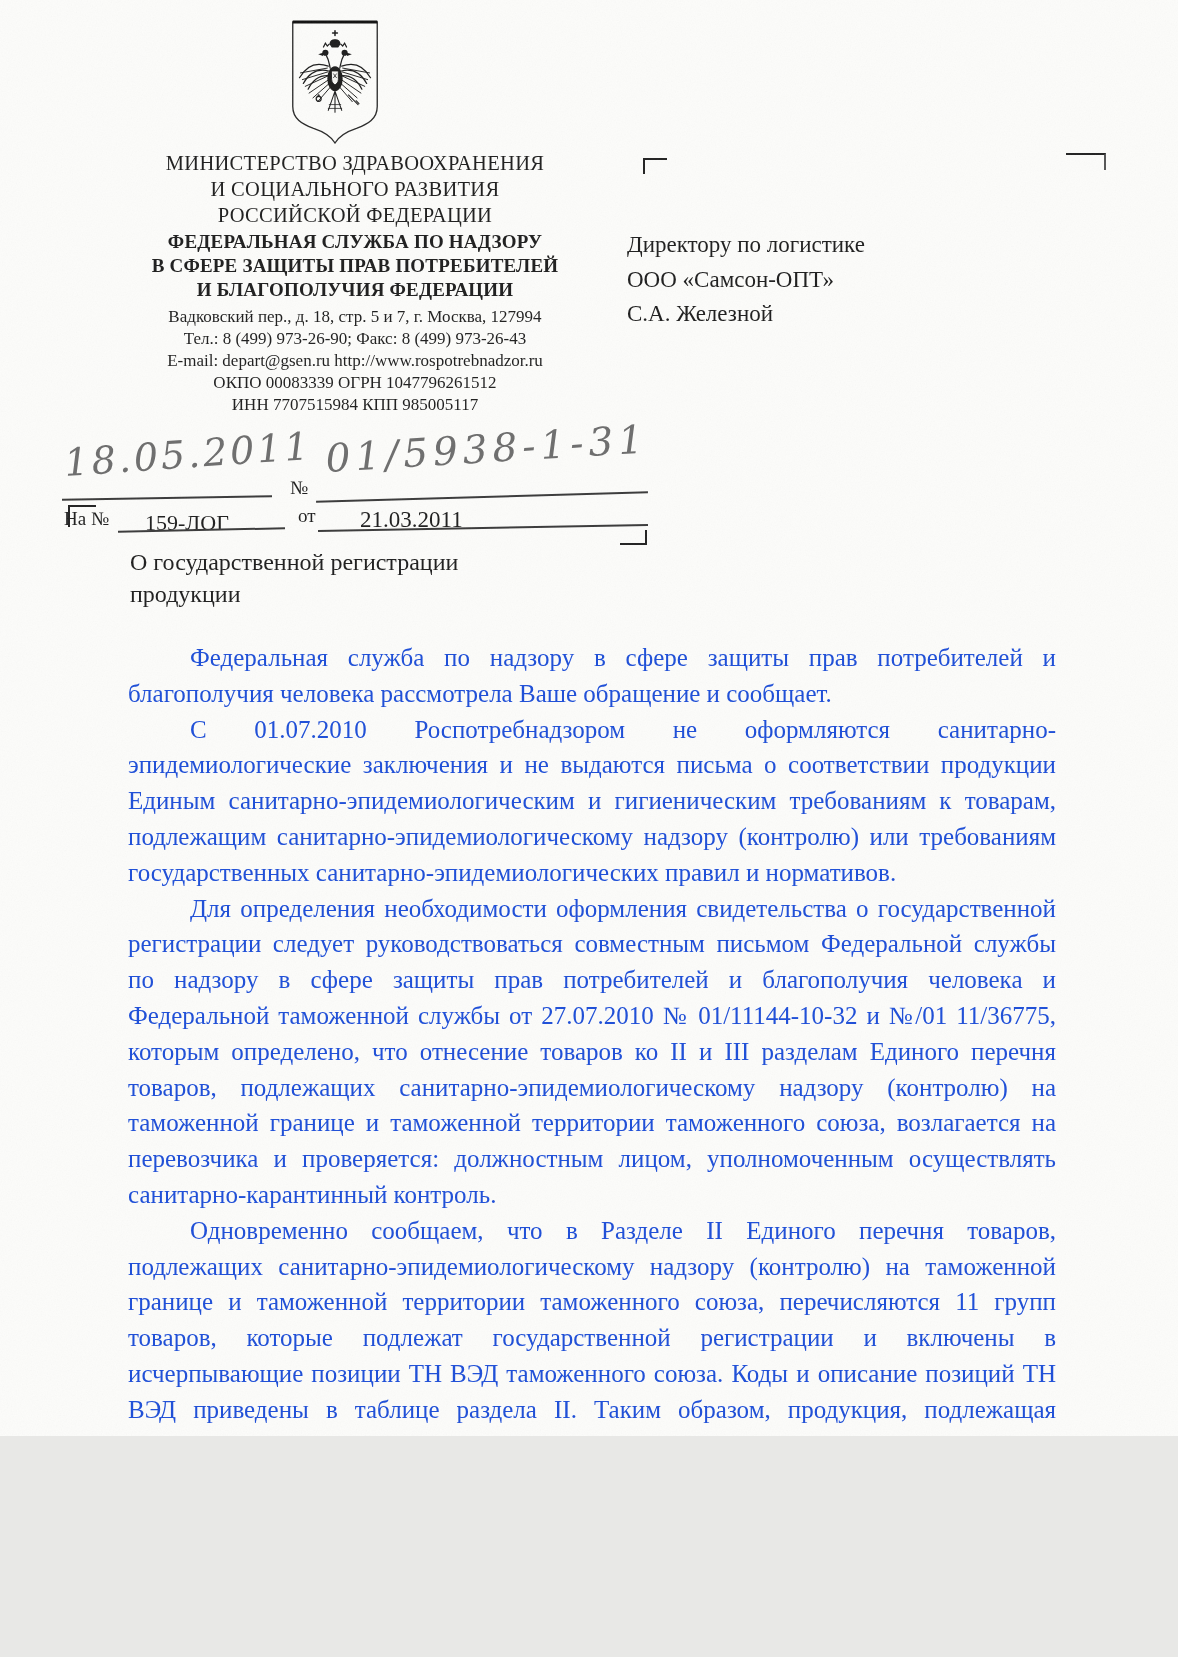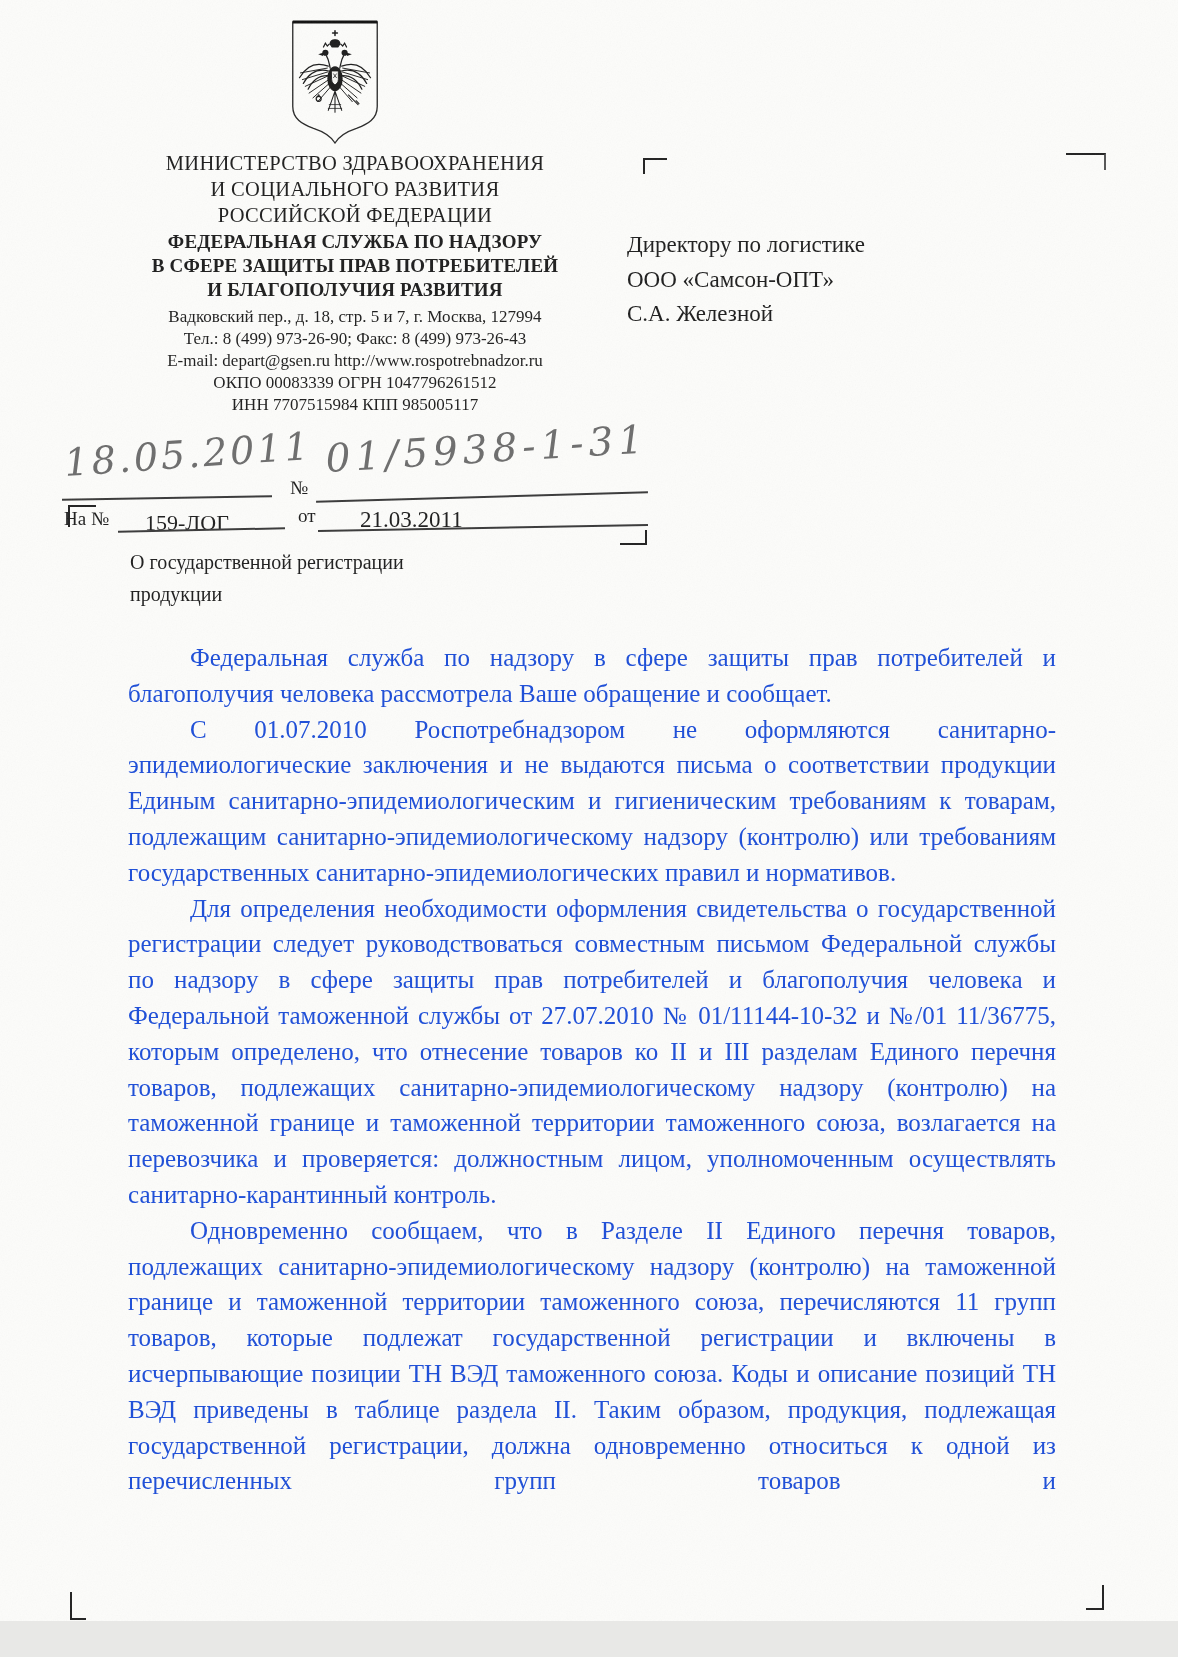--- a/index.html
+++ b/index.html
@@ -1,17 +1,17 @@
 <!DOCTYPE html>
 <html><head>
 <meta charset="utf-8">
 <style>
   html,body{margin:0;padding:0;background:#e8e8e6;}
   .page{
-    position:relative;width:1178px;height:1621px;margin:0 auto;
+    position:relative;width:1178px;height:1436px;margin:0 auto;
     background:#fcfcfa;overflow:hidden;
     font-family:"Liberation Serif", serif;color:#1e1e1e;
   }
   .noise{position:absolute;left:0;top:0;z-index:9;opacity:.055;pointer-events:none;}
   .emblem{position:absolute;left:287px;top:17px;width:96px;height:131px;}
   .org-header{position:absolute;left:108px;top:150px;width:494px;text-align:center;}
   .ministry{font-size:20.5px;line-height:26px;letter-spacing:.3px;}
   .service{margin-top:2px;font-weight:bold;font-size:19px;line-height:24px;letter-spacing:.2px;}
   .contacts{margin-top:4px;font-size:17px;line-height:22px;}
   .recipient{position:absolute;left:627px;top:228px;font-size:23px;line-height:34.5px;}
@@ -31,21 +31,21 @@
   .l2a{left:118px;top:529px;width:167px;transform:rotate(-1.2deg);}
   .l2b{left:318px;top:527px;width:330px;transform:rotate(-1deg);}
   .corner{position:absolute;}
   .cm-rec-tl{left:643px;top:158px;width:22px;height:14px;border-top:2px solid #222;border-left:2px solid #222;}
   .cm-rec-tr{left:1066px;top:153px;width:38px;height:15px;border-top:2px solid #222;border-right:2px solid #555;}
   .cm-ref-bl{left:68px;top:505px;width:26px;height:20px;border-top:2px solid #222;border-left:2px solid #222;}
   .cm-ref-br{left:620px;top:530px;width:25px;height:13px;border-bottom:2px solid #222;border-right:2px solid #222;}
   .cm-pg-bl{left:70px;top:1592px;width:14px;height:26px;border-left:2px solid #222;border-bottom:2px solid #222;}
   .cm-pg-bl2{left:78px;top:1626px;width:20px;height:3px;background:#333;}
   .cm-pg-br{left:1086px;top:1585px;width:16px;height:23px;border-right:2px solid #222;border-bottom:2px solid #222;}
-  .subject{position:absolute;left:130px;top:546px;font-size:20px;line-height:32px;}
+  .subject{position:absolute;left:130px;top:546px;font-size:24px;line-height:32px;}
   .body-text{position:absolute;left:128px;top:640px;width:928px;font-size:25px;line-height:35.8px;text-align:justify;color:#1d4ed8;}
   .body-text p{margin:0;text-indent:62px;}
   .body-text p.cont{text-align-last:justify;}
 </style>
 </head>
 <body>
 
 <div class="page">
 
   <svg class="emblem" viewBox="0 0 100 134">
@@ -82,21 +82,21 @@
 
   <div class="org-header">
     <div class="ministry">
       <div>МИНИСТЕРСТВО ЗДРАВООХРАНЕНИЯ</div>
       <div>И СОЦИАЛЬНОГО РАЗВИТИЯ</div>
       <div>РОССИЙСКОЙ ФЕДЕРАЦИИ</div>
     </div>
     <div class="service">
       <div>ФЕДЕРАЛЬНАЯ СЛУЖБА ПО НАДЗОРУ</div>
       <div>В СФЕРЕ ЗАЩИТЫ ПРАВ ПОТРЕБИТЕЛЕЙ</div>
-      <div>И БЛАГОПОЛУЧИЯ РАЗВИТИЯ</div>
+      <div>И БЛАГОПОЛУЧИЯ ФЕДЕРАЦИИ</div>
     </div>
     <div class="contacts">
       <div>Вадковский пер., д. 18, стр. 5 и 7,  г. Москва, 127994</div>
       <div>Тел.: 8 (499) 973-26-90; Факс: 8 (499) 973-26-43</div>
       <div>E-mail: depart@gsen.ru  http://www.rospotrebnadzor.ru</div>
       <div>ОКПО 00083339  ОГРН 1047796261512</div>
       <div>ИНН 7707515984  КПП 985005117</div>
     </div>
   </div>
 

